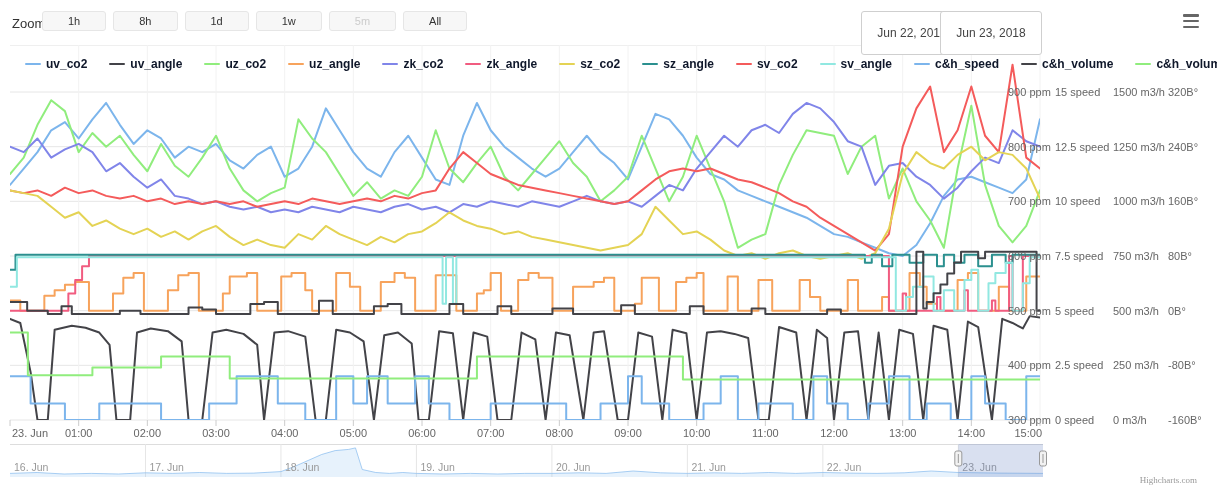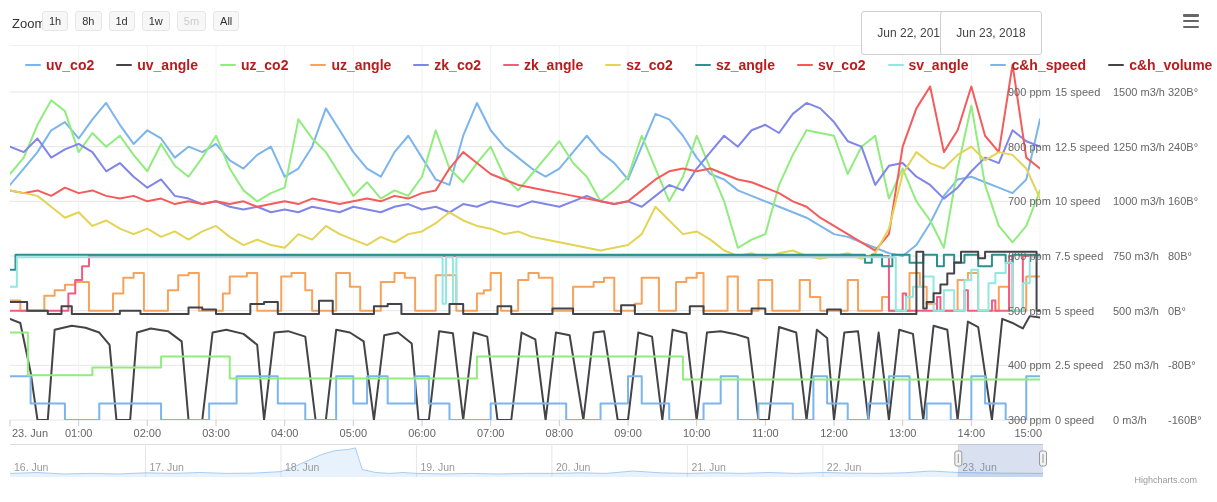--- a/index.html
+++ b/index.html
@@ -7,43 +7,43 @@
     width:1217px;height:502px;position:relative;overflow:hidden;
     background:#ffffff;font-family:"Liberation Sans",sans-serif;
   }
   .abs{position:absolute;}
   
   .zoom-label{left:12px;top:16px;font-size:13px;color:#333;}
   .zoom-buttons{left:42px;top:11px;display:flex;gap:7px;}
   .zbtn{
     font-family:"Liberation Sans",sans-serif;font-size:11px;color:#333;
     background:#f7f7f7;border:1px solid #e6e6e6;border-radius:3px;
-    padding:3px 6px;line-height:12px;cursor:pointer;
+    padding:3px 25px;line-height:12px;cursor:pointer;
   }
   .zbtn.disabled{color:#cccccc;cursor:default;}
   .rs-label{font-size:11px;color:#333;top:16px;}
   .rs-input{
     position:absolute;top:11px;height:18px;width:76px;
     border:1px solid #cfcfcf;border-radius:3px;
     font-family:"Liberation Sans",sans-serif;font-size:12px;color:#444;
     text-align:center;padding:12px;background:#fff;
   }
   .menu-btn{left:1183px;top:13px;width:16px;height:14px;cursor:pointer;
     display:flex;flex-direction:column;justify-content:space-between;padding:1px 0;}
   .menu-btn span{display:block;height:2.5px;background:#666;border-radius:1px;}
   
   .legend{left:0;top:57px;width:1120px;display:flex;align-items:center;
     margin-left:25px;gap:22px;z-index:5;}
   .legend-item{display:flex;align-items:center;gap:5px;cursor:pointer;white-space:nowrap;}
   .legend-swatch{width:16px;height:2.5px;border-radius:1px;}
-  .legend-text{font-size:14px;font-weight:600;color:#b91c1c;}
+  .legend-text{font-size:12px;font-weight:600;color:#0f172a;}
   
   #chart-svg{left:0;top:0;}
   .credit{left:1080px;top:475px;width:117px;text-align:right;
-    font-size:9px;color:#999;}
+    font-size:9px;color:#999;font-family:Liberation Serif, serif;}
 </style>
 </head>
 <body>
 
 <svg id="chart-svg" class="abs" width="1217" height="502">
     <g>
       <line x1="10" y1="45.5" x2="1040" y2="45.5" stroke="#efefef" stroke-width="1"></line>
       <line x1="10" y1="92" x2="1040" y2="92" stroke="#e6e6e6" stroke-width="1"></line>
       <line x1="10" y1="146.66666666666666" x2="1040" y2="146.66666666666666" stroke="#e6e6e6" stroke-width="1"></line>
       <line x1="10" y1="201.33333333333331" x2="1040" y2="201.33333333333331" stroke="#e6e6e6" stroke-width="1"></line>

